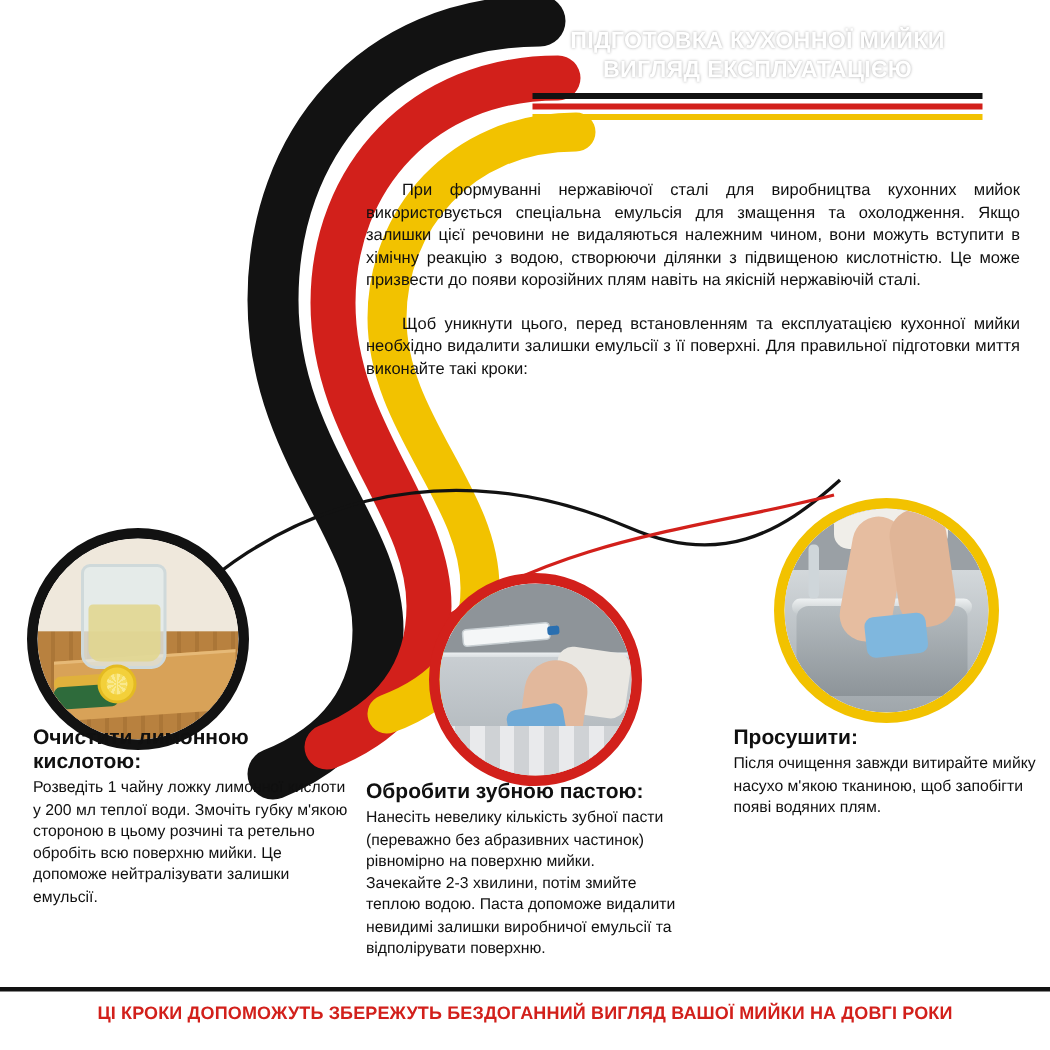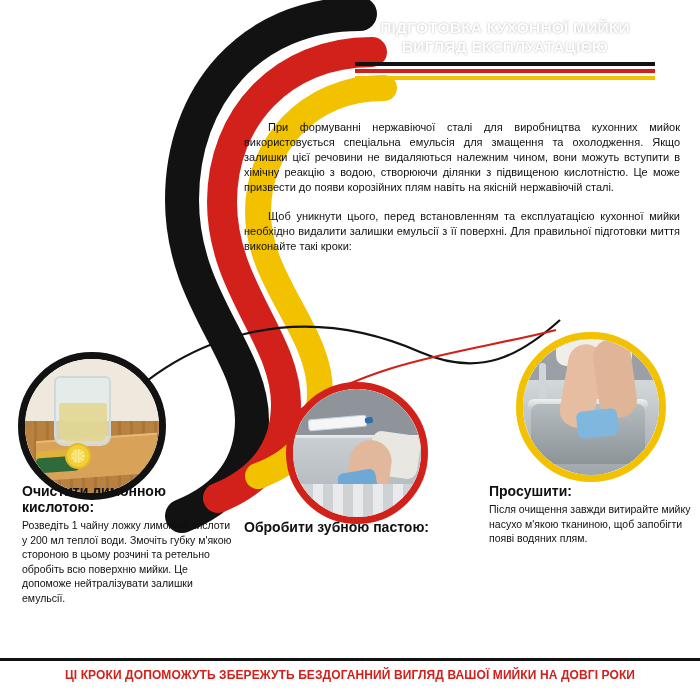--- a/index.html
+++ b/index.html
@@ -229,20 +229,22 @@
     </div>
   </div>
 
   <div class="step s1">
     <div class="head">Очистити лимонною кислотою:</div>
     <div class="body">Розведіть 1 чайну ложку лимонної кислоти у 200 мл теплої води. Змочіть губку м'якою стороною в цьому розчині та ретельно обробіть всю поверхню мийки. Це допоможе нейтралізувати залишки емульсії.</div>
   </div>
 
   <div class="step s2">
     <div class="head">Обробити зубною пастою:</div>
+    <div class="body" style="white-space:pre-line">Нанесіть невелику кількість зубної пасти (переважно без абразивних частинок) рівномірно на поверхню мийки.
+Зачекайте 2-3 хвилини, потім змийте теплою водою. Паста допоможе видалити невидимі залишки виробничої емульсії та відполірувати поверхню.</div>
   </div>
 
   <div class="step s3">
     <div class="head">Просушити:</div>
     <div class="body">Після очищення завжди витирайте мийку насухо м'якою тканиною, щоб запобігти появі водяних плям.</div>
   </div>
 
   <div class="footer-rule"></div>
   <div class="footer">ЦІ КРОКИ ДОПОМОЖУТЬ ЗБЕРЕЖУТЬ БЕЗДОГАННИЙ ВИГЛЯД ВАШОЇ МИЙКИ НА ДОВГІ РОКИ</div>
 

